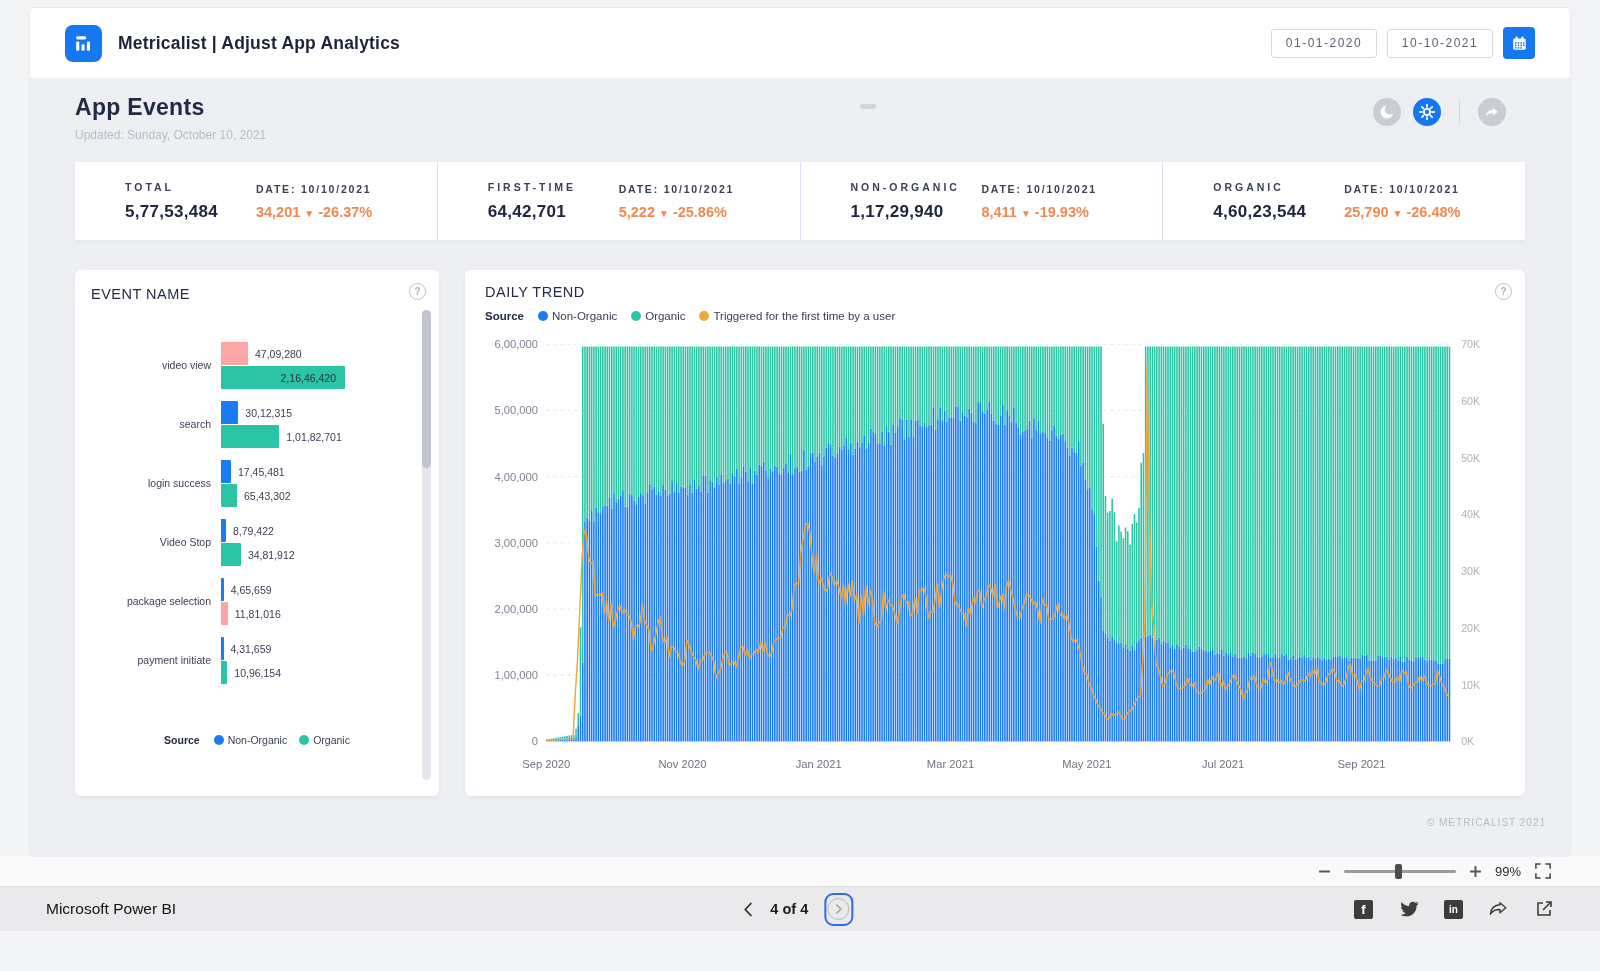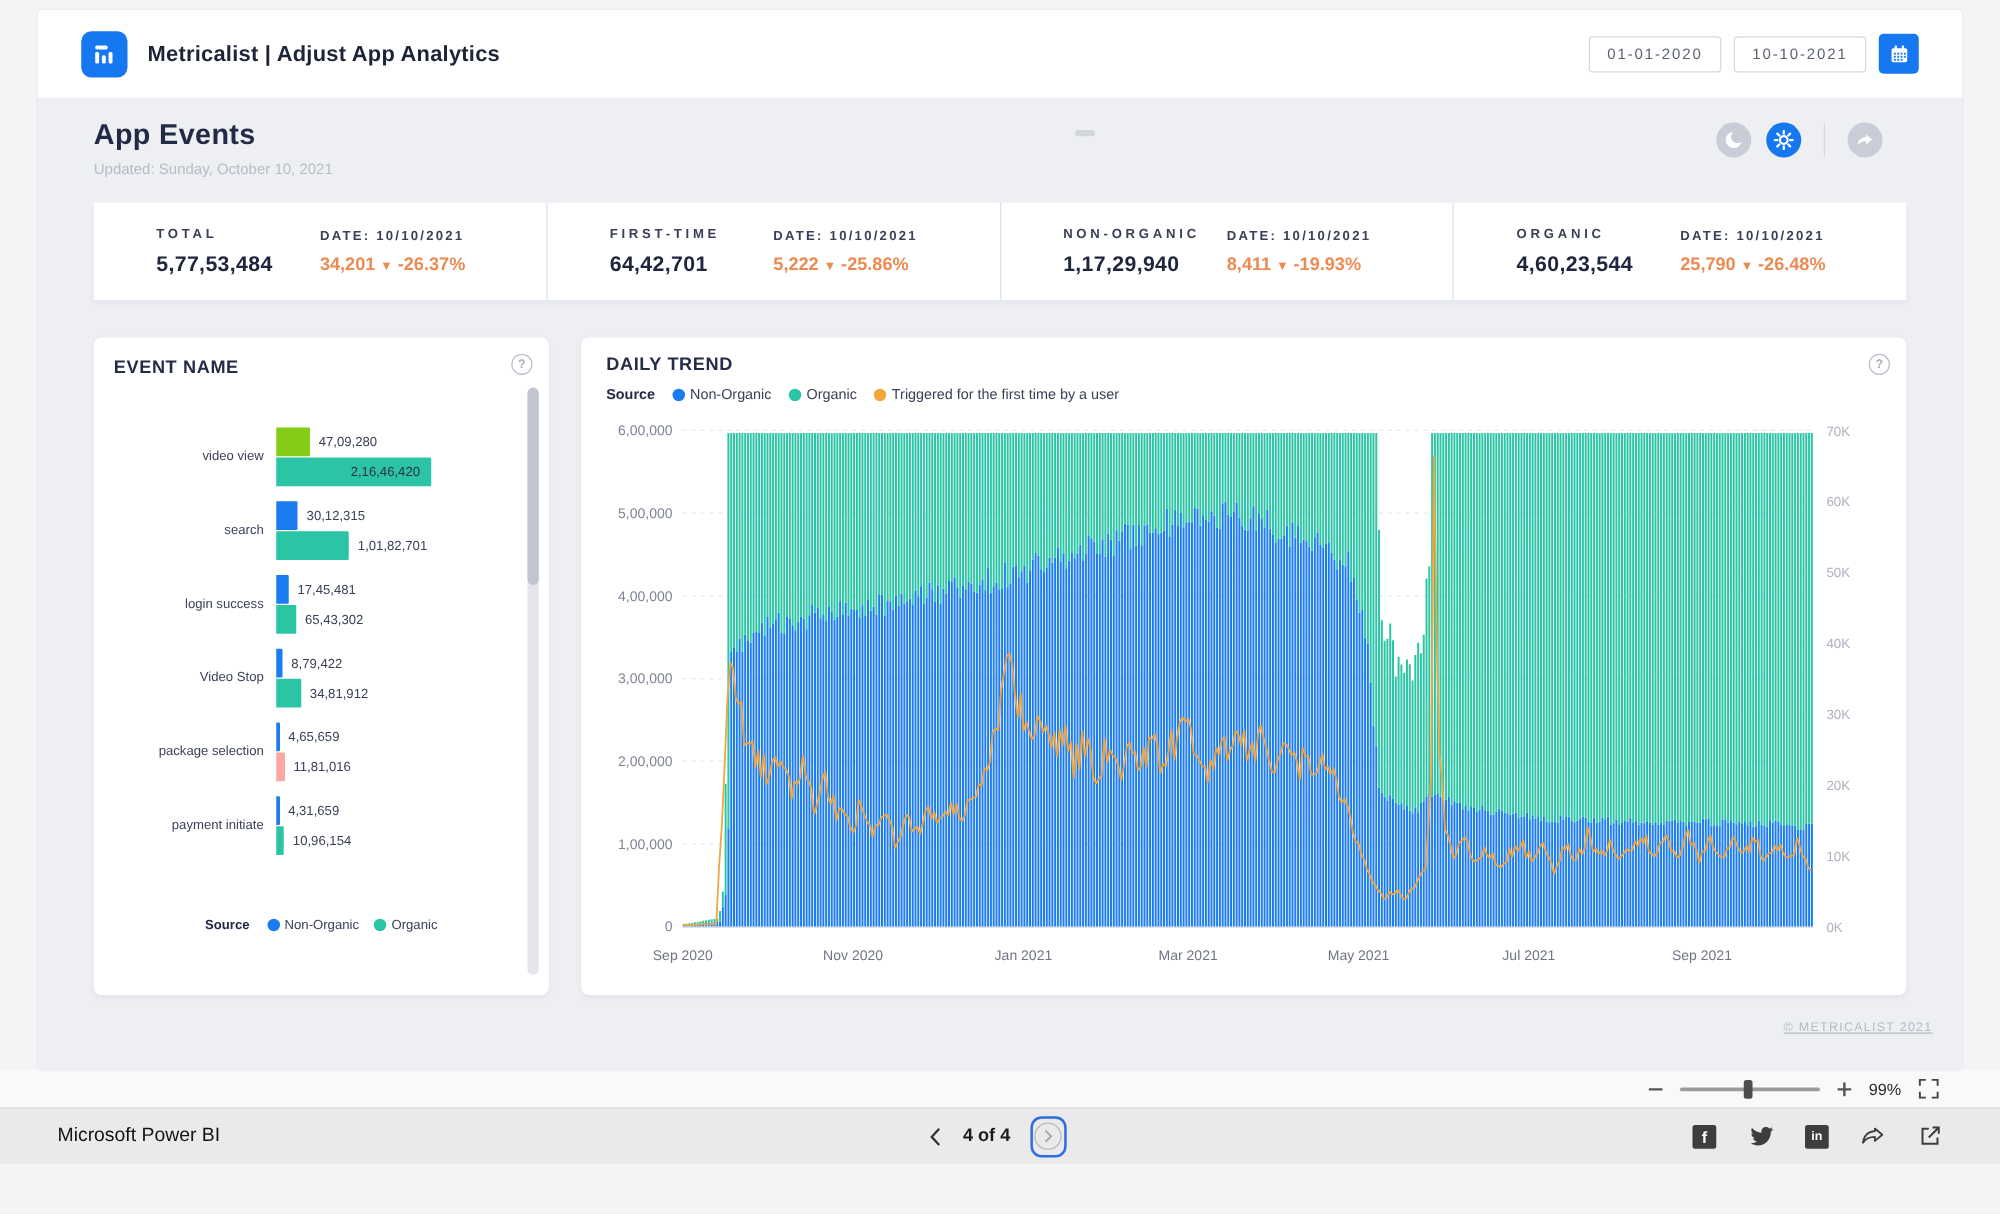--- a/index.html
+++ b/index.html
@@ -32,21 +32,21 @@
   .kcol{display:flex;flex-direction:column;gap:9px}
   .kcol.a{width:42%}
   .klabel{font-size:10.5px;letter-spacing:3px;color:#3A4156;font-weight:700}
   .klabel.date{letter-spacing:1.8px}
   .kvalue{font-size:17px;font-weight:700;color:#20263E;letter-spacing:.3px}
   .kdelta{font-size:14.5px;font-weight:700;color:#ED8A52;white-space:nowrap}
   .kdelta .arrow{font-size:10px;margin:0 4px}
   
   .panels{margin:30px 45px 0;display:flex;gap:26px;height:526px}
   .panel{background:#fff;border-radius:6px;position:relative;box-shadow:0 2px 5px rgba(25,35,70,.05)}
-  .panel h2{font-size:14.5px;font-weight:700;color:#262C45;letter-spacing:.5px}
+  .panel h2{font-size:14.5px;font-weight:400;color:#262C45;letter-spacing:.5px}
   .help{position:absolute;top:13px;right:13px;width:17px;height:17px;border:1.5px solid #BAC0CA;border-radius:50%;display:flex;align-items:center;justify-content:center;font-size:10px;font-weight:700;color:#A9AFBA;cursor:pointer}
   .event-panel{width:364px;padding:16px 16px}
   .ev-rows{margin-top:34px;padding-right:34px}
   .ev-row{display:flex;align-items:center;height:59px}
   .ev-cat{width:130px;padding-right:10px;text-align:right;font-size:10.5px;color:#3C4258;line-height:1.25}
   .ev-bars{flex:1}
   .ev-bar{height:23px;position:relative;border-radius:0 1px 1px 0}
   .ev-bar + .ev-bar{margin-top:1px}
   .ev-bar .val{position:absolute;left:calc(100% + 7px);top:50%;transform:translateY(-50%);font-size:10.5px;color:#3A4156;white-space:nowrap}
   .ev-bar .val.inside{left:auto;right:9px;color:#273049}
@@ -54,21 +54,21 @@
   .legend-row .lg-label{font-weight:700;color:#232A45;margin-right:2px}
   .lg-item{display:flex;align-items:center;gap:4px}
   .dot{width:10px;height:10px;border-radius:50%;display:inline-block}
   .scrollbar{position:absolute;top:40px;right:8px;bottom:16px;width:9px;border-radius:5px;background:#E4E6EC;cursor:pointer}
   .scrollbar .thumb{position:absolute;top:0;left:0;right:0;height:158px;border-radius:5px;background:#C2C5CF}
   .trend-panel{flex:1;padding:14px 20px}
   .trend-legend{display:flex;align-items:center;gap:14px;margin-top:10px;font-size:11.5px;color:#3A4156}
   .trend-legend .lg-label{font-weight:700;color:#232A45}
   #trend-chart{display:block;width:100%;height:458px;margin-top:2px}
   .canvas-footer{text-align:right;padding:16px 24px 0 0}
-  .canvas-footer a{font-size:10px;letter-spacing:1px;color:#B6BAC6;text-decoration:underline;cursor:pointer}
+  .canvas-footer a{font-size:10px;letter-spacing:1px;color:#B6BAC6;cursor:pointer}
   
   .zoom-strip{height:30px;background:#f9f9fa;display:flex;align-items:center;justify-content:flex-end;gap:13px;padding-right:48px}
   .zs-btn{background:none;border:none;display:flex;align-items:center;cursor:pointer}
   .slider{position:relative;width:112px;height:3px;background:#9B9B9B;border-radius:2px;cursor:pointer}
   .slider .knob{position:absolute;left:46%;top:-6px;width:7px;height:15px;background:#4D4D4D;border-radius:2px}
   .zoom-pct{font-size:13px;color:#2b2b2b}
   
   .bottom-bar{height:45px;background:#EAE9EC;border-top:1px solid #DCDBDE;display:flex;align-items:center;padding:0 46px;position:relative}
   .pbi-brand{font-size:15.5px;color:#141414}
   .pager{position:absolute;left:50%;transform:translateX(-52%);display:flex;align-items:center;gap:16px}
@@ -208,21 +208,21 @@
 
     <div class="panels">
 
       <section class="panel event-panel">
         <h2>EVENT NAME</h2>
         <span class="help">?</span>
         <div class="ev-rows" id="event-rows">
             <div class="ev-row">
               <span class="ev-cat">video view</span>
               <div class="ev-bars">
-                <div class="ev-bar" style="width:27.0px;background:#84cc16">
+                <div class="ev-bar" style="width:27.0px;background:#fca5a5">
                   <span class="val">47,09,280</span>
                 </div>
                 <div class="ev-bar" style="width:124.0px;background:#2BC5A6">
                   <span class="val inside">2,16,46,420</span>
                 </div>
               </div>
             </div>
             <div class="ev-row">
               <span class="ev-cat">search</span>
               <div class="ev-bars">

